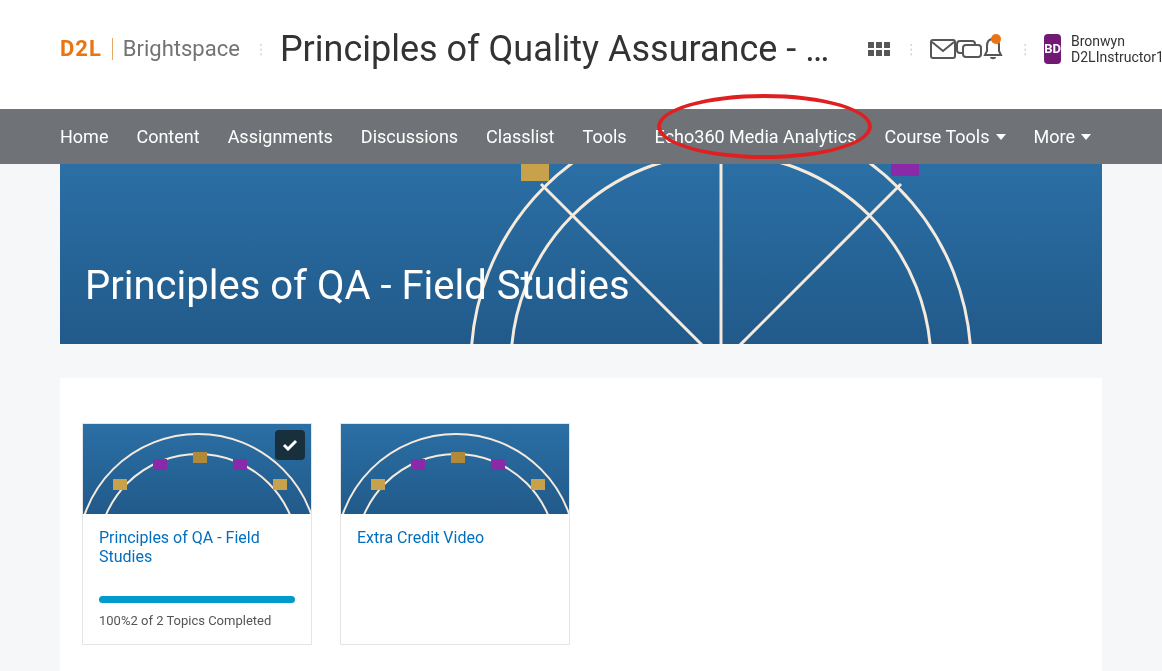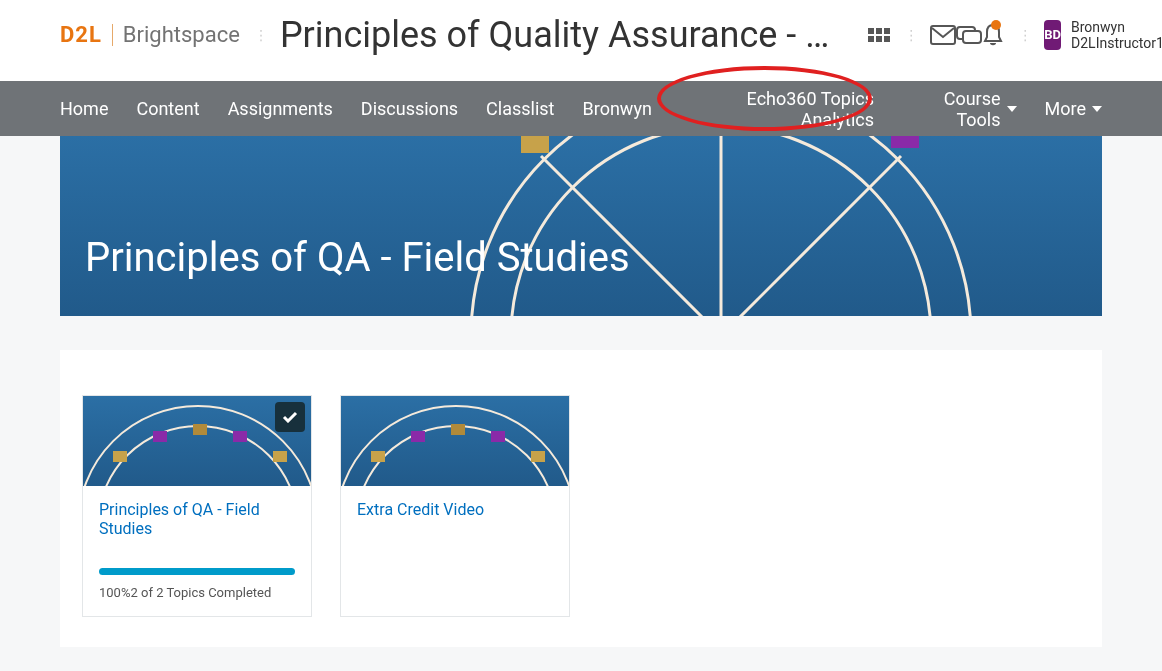--- a/index.html
+++ b/index.html
@@ -1,17 +1,17 @@
 <!DOCTYPE html>
 <html><head>
 <meta charset="utf-8">
 <style>
   * { margin:0; padding:0; box-sizing:border-box; }
   body { font-family: -apple-system, BlinkMacSystemFont, "Segoe UI", Roboto, Arial, sans-serif; background:#f6f7f8; color:#202122; }
-  .topbar { background:#fff; height:81px; display:flex; align-items:center; padding:0 60px 12px 60px; }
+  .topbar { background:#fff; height:109px; display:flex; align-items:center; padding:0 60px 12px 60px; }
   .logo-block { display:flex; align-items:center; gap:8px; }
   .d2l { font-weight:700; font-size:22px; color:#e87511; letter-spacing:1px;}
   .pipe { width:1px; height:22px; background:#e6a96a; margin:0 2px; }
   .brightspace { color:#737373; font-weight:400; font-size:22px; }
   .dots { display:inline-block; margin:0 14px; color:#cfcfcf; font-size:14px; letter-spacing:-2px;}
   .course-title { font-size:36px; font-weight:400; color:#333; flex:0 0 auto; margin-right:39px;}
   .topbar-spacer { flex:1; }
   .icon-btn { display:inline-flex; align-items:center; justify-content:center; width:36px; height:36px; cursor:pointer; color:#555; position:relative;}
   .apps-icon { display:grid; grid-template-columns:repeat(3,6px); grid-template-rows:repeat(2,6px); gap:2px; }
   .apps-icon span { background:#565656; width:6px; height:6px; }
@@ -103,24 +103,24 @@
   <a class="nav-item">
       <span>Assignments</span>
     </a>
   <a class="nav-item">
       <span>Discussions</span>
     </a>
   <a class="nav-item">
       <span>Classlist</span>
     </a>
   <a class="nav-item">
-      <span>Bronwyn</span>
+      <span>Tools</span>
     </a>
   <a class="nav-item" id="echo-nav">
-      <span>Echo360 Topics Analytics</span>
+      <span>Echo360 Media Analytics</span>
     </a>
   <a class="nav-item">
       <span>Course Tools</span>
       <span class="chev-down"></span>
     </a>
   <a class="nav-item">
       <span>More</span>
       <span class="chev-down"></span>
     </a>
   <div class="highlight-oval" id="highlight-oval" style="left: 657.312px; top: -15.5px;"></div>

